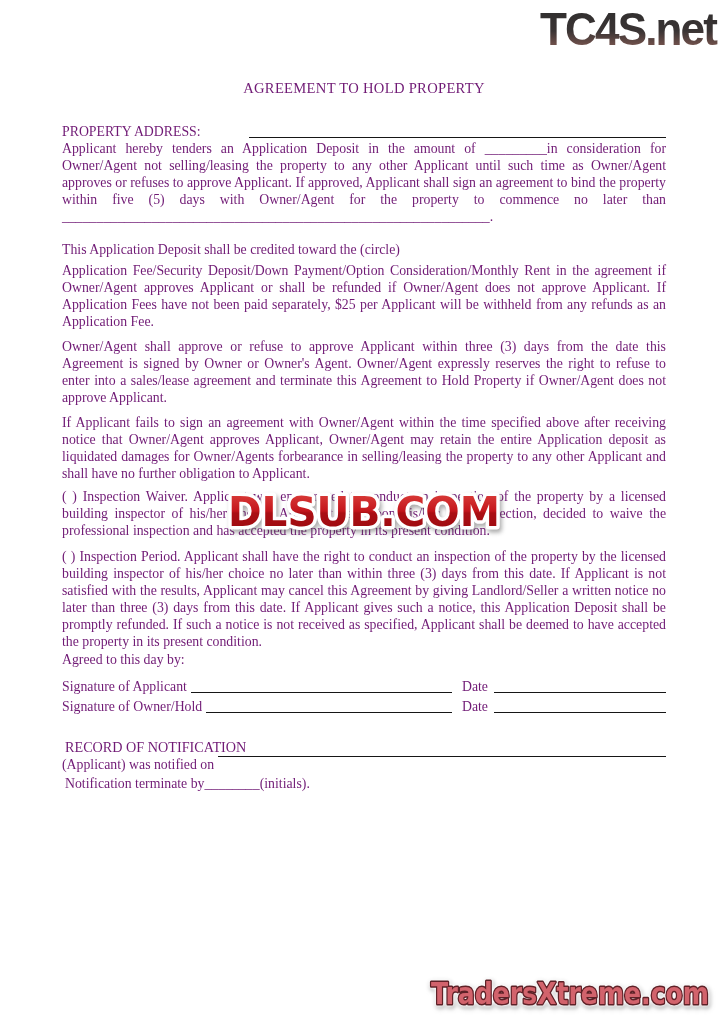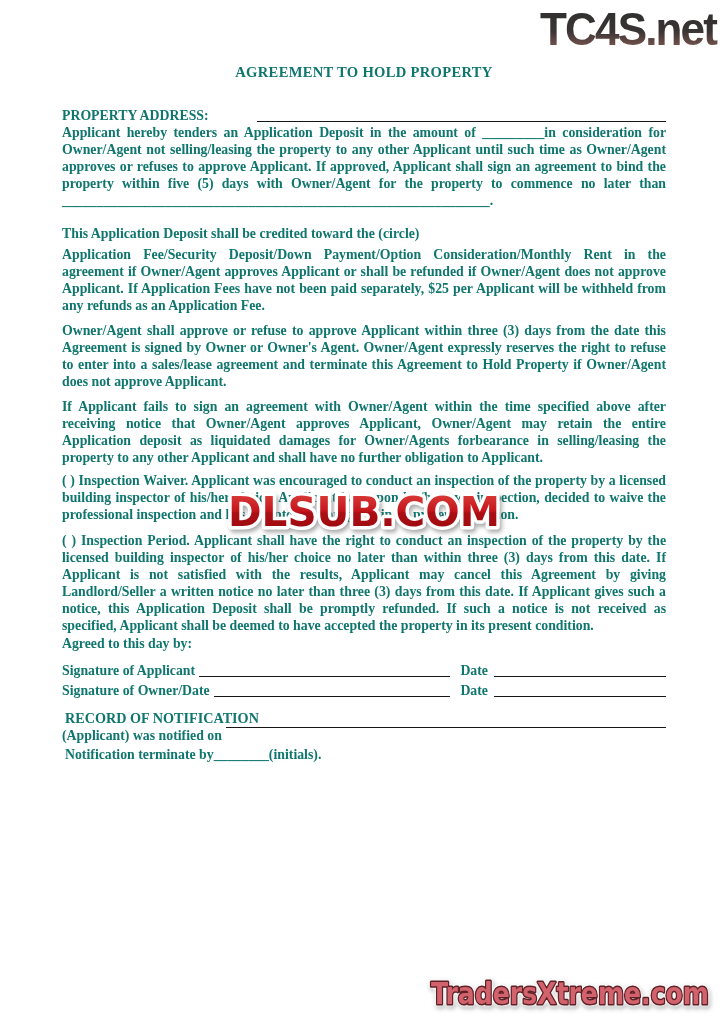--- a/index.html
+++ b/index.html
@@ -12,22 +12,22 @@
 
   
   .logo-top{position:absolute;top:2px;right:5px;width:182px;height:54px;}
   .logo-top text{
     font-family:"Liberation Sans",sans-serif;
     font-weight:bold;font-size:47px;letter-spacing:-2px;
   }
 
   
   .content{
-    position:absolute;left:62px;top:64px;width:604px;
-    font-size:13.8px;line-height:17px;font-weight:bold;color:#0f766e;
+    position:absolute;left:62px;top:80px;width:604px;
+    font-size:13.8px;line-height:17px;font-weight:normal;color:#701a75;
   }
   .content p{margin:0;text-align:justify;}
   .title{
     text-align:center;font-size:14.6px;letter-spacing:.3px;margin-bottom:26px;
   }
   .row{display:flex;align-items:flex-end;gap:44px;}
   .row span{white-space:nowrap;}
   .fill-line{
     flex:1 1 auto;border-bottom:1.5px solid #161616;
     margin:0 0 2px 4px;min-width:20px;
@@ -38,21 +38,21 @@
   .mt6{margin-top:6px !important;}
   .mt4{margin-top:4px !important;}
   .agreed{margin-top:1px !important;text-align:left;}
   .sig-block{margin-top:7px;}
   .sig-row{display:flex;align-items:flex-end;height:20px;}
   .sig-row span{white-space:nowrap;}
   .date-label{margin:8px 6px 0 10px;}
   .date-line{
     width:172px;border-bottom:1.5px solid #161616;margin-bottom:2px;
   }
-  .rec-heading{margin-top:11px;font-size:14.2px;padding-left:3px;}
+  .rec-heading{margin-top:24px;font-size:14.2px;padding-left:3px;}
   .rec-row{display:flex;align-items:flex-start;line-height:18.5px;}
   .rec-row span{white-space:nowrap;}
   .rec-p{line-height:18.5px;text-align:left !important;}
   .rec-p3{line-height:18.5px;text-align:left !important;padding-left:3px;}
 
   
   .watermark{
     position:absolute;left:216px;top:482px;width:296px;height:62px;
     filter:drop-shadow(2px 3px 2px rgba(70,70,70,.45));
   }
@@ -113,21 +113,21 @@
     <p class="agreed">Agreed to this day by:</p>
 
     <div class="sig-block">
       <div class="sig-row">
         <span>Signature of Applicant</span>
         <span class="fill-line"></span>
         <span class="date-label">Date</span>
         <span class="date-line"></span>
       </div>
       <div class="sig-row">
-        <span>Signature of Owner/Date</span>
+        <span>Signature of Owner/Hold</span>
         <span class="fill-line"></span>
         <span class="date-label">Date</span>
         <span class="date-line"></span>
       </div>
     </div>
 
     <div class="rec-heading">RECORD OF NOTIFICATION</div>
 
     <div class="rec-row">
       <span>(Applicant) was notified on</span>

